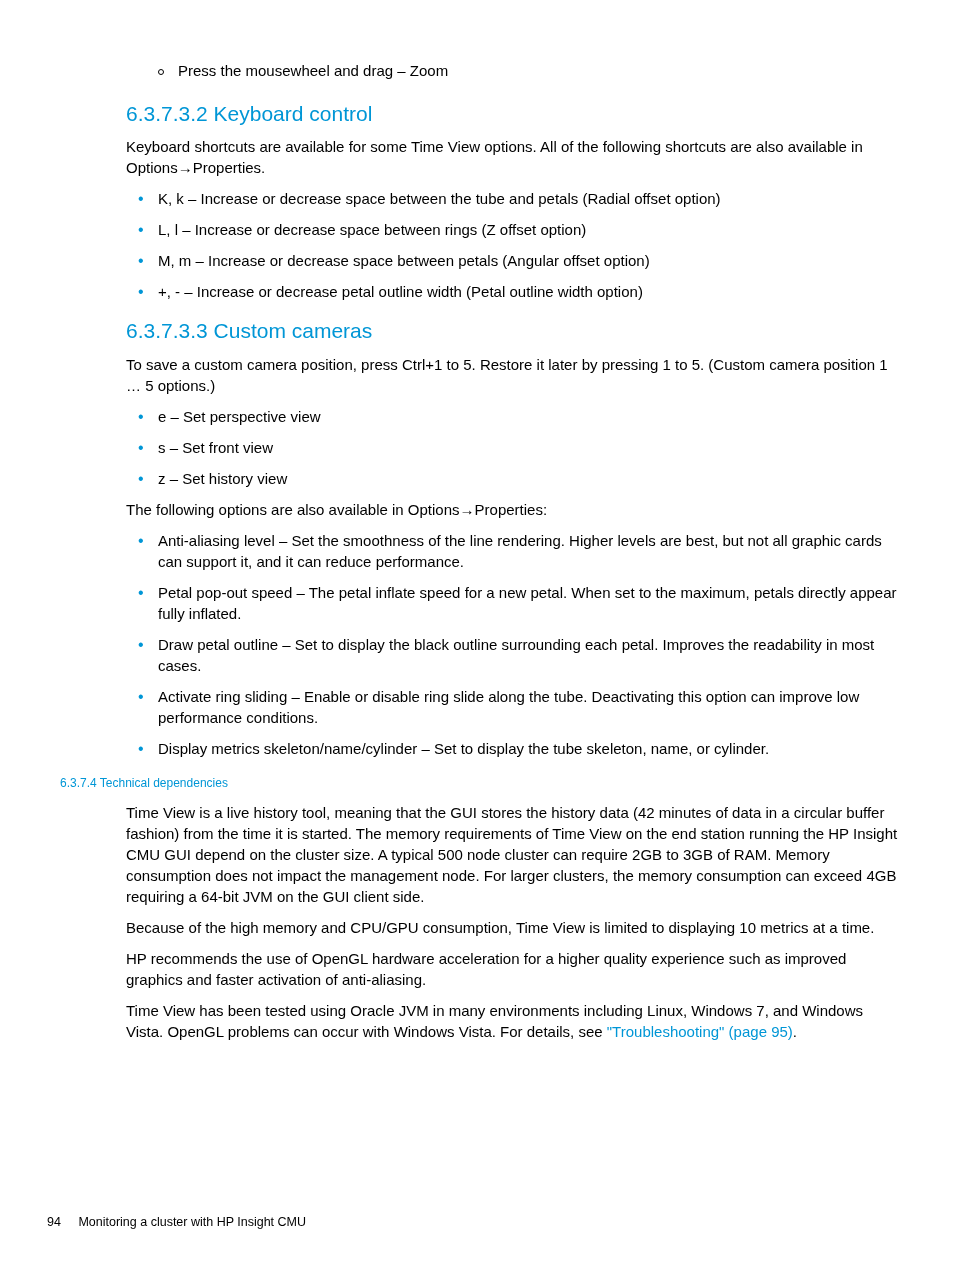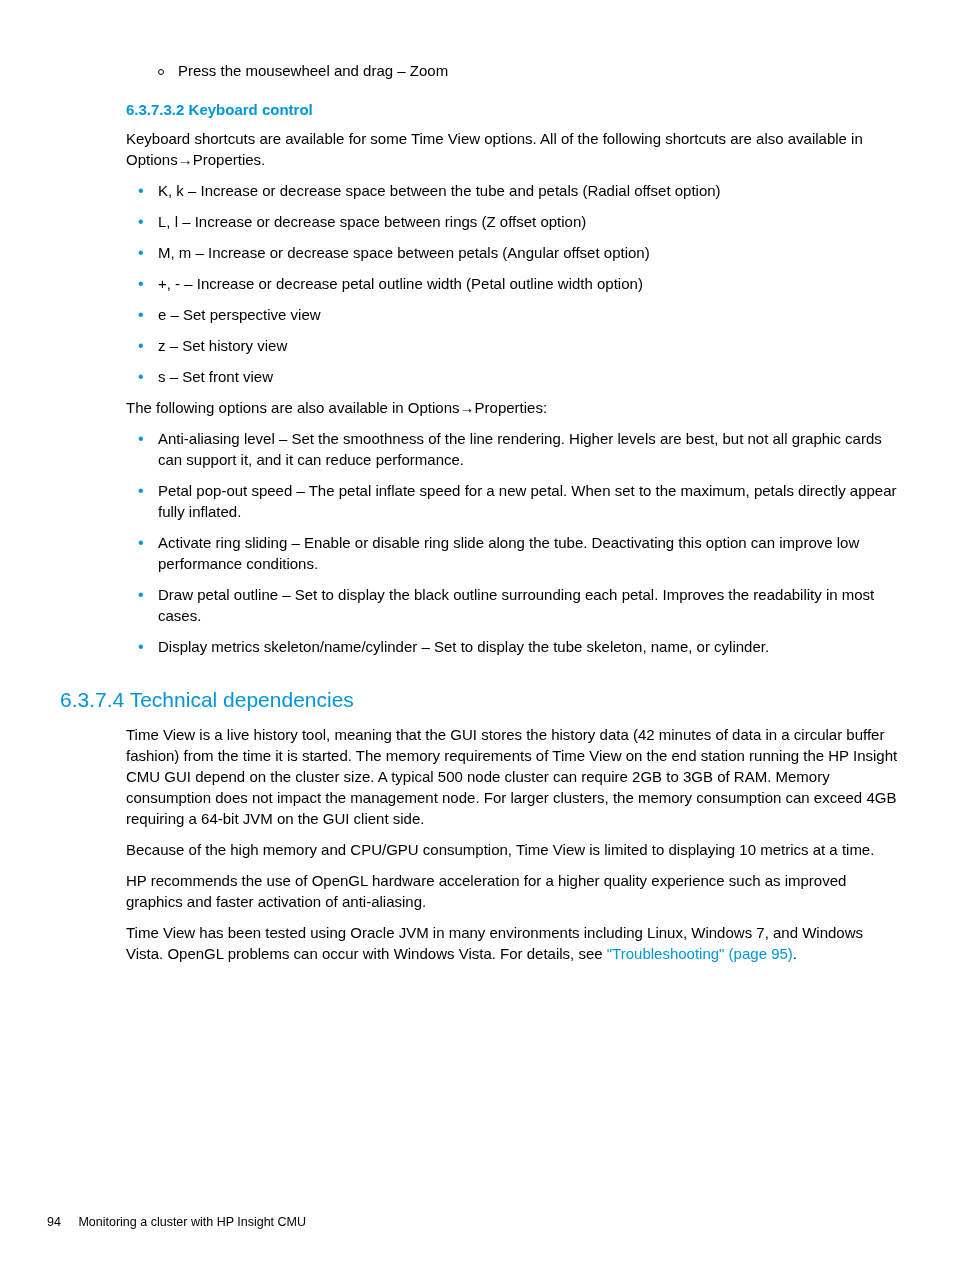--- a/index.html
+++ b/index.html
@@ -23,32 +23,32 @@
     display: inline-block;
     width: 6px; height: 6px;
     border: 1px solid #000;
     border-radius: 50%;
     vertical-align: middle;
     margin-right: 14px;
     margin-left: -22px;
   }
   .h4 {
     color: #0096d6;
-    font-size: 15px;
-    font-weight: 700;
+    font-size: 21px;
+    font-weight: 400;
     margin-left: 66px;
     margin-top: 14px;
     margin-bottom: 8px;
   }
   .h3 {
     color: #0096d6;
-    font-size: 21px;
+    font-size: 12px;
     font-weight: 400;
     margin-left: 0;
-    margin-top: 28px;
+    margin-top: 16px;
     margin-bottom: 10px;
   }
   .body-para {
     margin-left: 66px;
     margin-bottom: 10px;
   }
   ul.bullets {
     list-style: none;
     margin-left: 98px;
     margin-bottom: 6px;
@@ -89,34 +89,38 @@
   <p class="body-para">
     <span>Keyboard shortcuts are available for some Time View options. All of the following shortcuts are also available in </span><span class="bold">Options</span><span>→</span><span class="bold">Properties</span><span>.</span>
   </p>
   <ul class="bullets">
     <li><span>K, k – Increase or decrease space between the tube and petals (</span><span class="bold">Radial offset</span><span> option)</span></li>
     <li><span>L, l – Increase or decrease space between rings (</span><span class="bold">Z offset</span><span> option)</span></li>
     <li><span>M, m – Increase or decrease space between petals (</span><span class="bold">Angular offset</span><span> option)</span></li>
     <li><span>+, - – Increase or decrease petal outline width (</span><span class="bold">Petal outline width</span><span> option)</span></li>
   </ul>
 
+  <div class="h4">6.3.7.3.3 Custom cameras</div>
+  <p class="body-para">
+    <span>To save a custom camera position, press </span><span class="bold">Ctrl</span><span>+1 to 5. Restore it later by pressing 1 to 5. (</span><span class="bold">Custom camera position</span><span> 1 … 5 options.)</span>
+  </p>
   <ul class="bullets">
     <li><span>e – Set perspective view</span></li>
+    <li><span>s – Set front view</span></li>
     <li><span>z – Set history view</span></li>
-    <li><span>s – Set front view</span></li>
   </ul>
 
   <p class="body-para">
     <span>The following options are also available in </span><span class="bold">Options</span><span>→</span><span class="bold">Properties</span><span>:</span>
   </p>
   <ul class="bullets">
     <li><span class="bold">Anti-aliasing level</span><span> – Set the smoothness of the line rendering. Higher levels are best, but not all graphic cards can support it, and it can reduce performance.</span></li>
     <li><span class="bold">Petal pop-out speed</span><span> – The petal inflate speed for a new petal. When set to the maximum, petals directly appear fully inflated.</span></li>
+    <li><span class="bold">Draw petal outline</span><span> – Set to display the black outline surrounding each petal. Improves the readability in most cases.</span></li>
     <li><span class="bold">Activate ring sliding</span><span> – Enable or disable ring slide along the tube. Deactivating this option can improve low performance conditions.</span></li>
-    <li><span class="bold">Draw petal outline</span><span> – Set to display the black outline surrounding each petal. Improves the readability in most cases.</span></li>
     <li><span class="bold">Display metrics skeleton/name/cylinder</span><span> – Set to display the tube skeleton, name, or cylinder.</span></li>
   </ul>
 
   <div class="h3">6.3.7.4 Technical dependencies</div>
   <p class="body-para">Time View is a live history tool, meaning that the GUI stores the history data (42 minutes of data in a circular buffer fashion) from the time it is started. The memory requirements of Time View on the end station running the HP Insight CMU GUI depend on the cluster size. A typical 500 node cluster can require 2GB to 3GB of RAM. Memory consumption does not impact the management node. For larger clusters, the memory consumption can exceed 4GB requiring a 64-bit JVM on the GUI client side.</p>
   <p class="body-para">Because of the high memory and CPU/GPU consumption, Time View is limited to displaying 10 metrics at a time.</p>
   <p class="body-para">HP recommends the use of OpenGL hardware acceleration for a higher quality experience such as improved graphics and faster activation of anti-aliasing.</p>
   <p class="body-para">
     <span>Time View has been tested using Oracle JVM in many environments including Linux, Windows 7, and Windows Vista. OpenGL problems can occur with Windows Vista. For details, see </span><span class="link">"Troubleshooting" (page 95)</span><span>.</span>
   </p>

